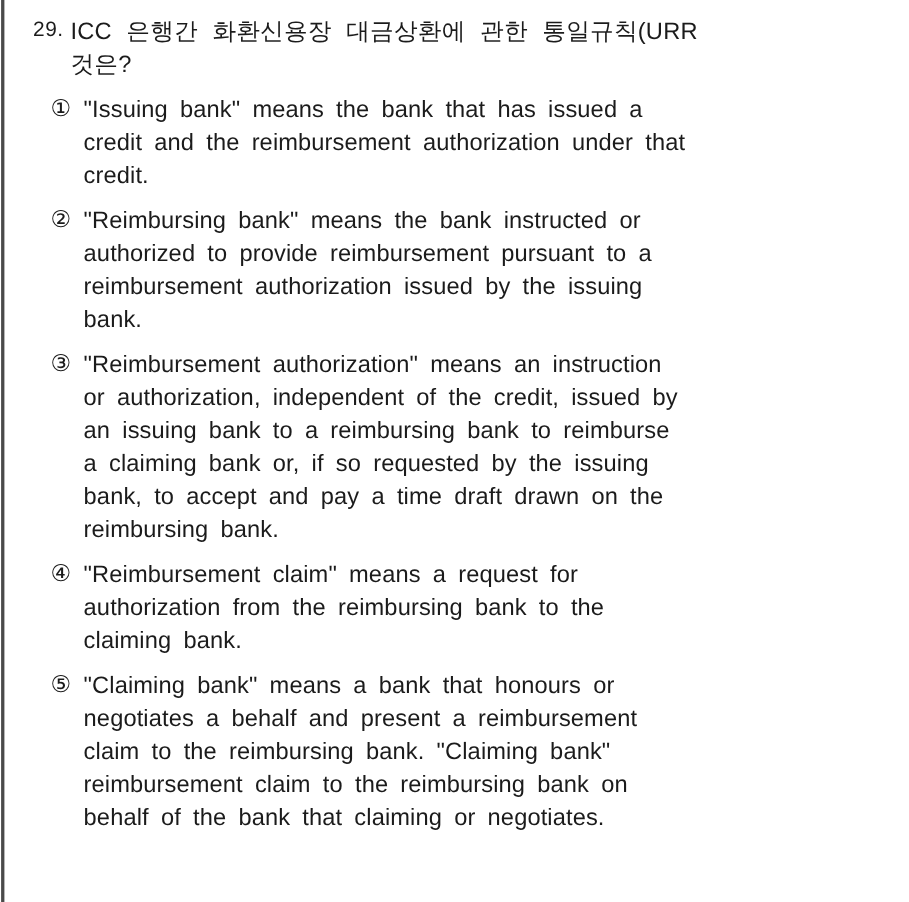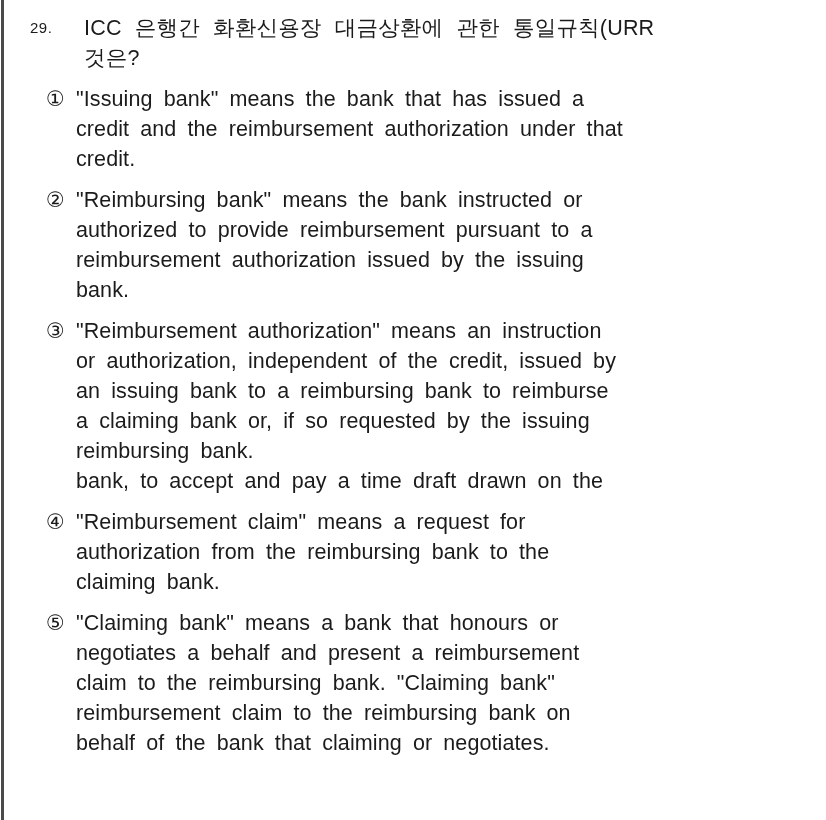--- a/index.html
+++ b/index.html
@@ -32,28 +32,27 @@
     box-sizing: border-box;
   }
   .question-block {
     display: flex;
     align-items: flex-start;
     margin-bottom: 11px;
   }
   .q-number {
     flex: none;
     width: 34px;
-    font-size: 15px;
+    font-size: 19px;
     line-height: 30px;
     letter-spacing: 0.5px;
   }
   .q-text {
     flex: 1;
     min-width: 0;
-    margin-left: 20px;
   }
   .q-text .text-line {
     font-size: 21.5px;
     line-height: 30px;
     word-spacing: 7px;
     letter-spacing: 0.2px;
     white-space: nowrap;
   }
   .options-list {
     padding-left: 16px;
@@ -116,22 +115,22 @@
         </div>
   </div>
 
   <div class="option-block">
     <div class="opt-number">③</div>
     <div class="opt-text">
           <div class="text-line">"Reimbursement authorization" means an instruction</div>
           <div class="text-line">or authorization, independent of the credit, issued by</div>
           <div class="text-line">an issuing bank to a reimbursing bank to reimburse</div>
           <div class="text-line">a claiming bank or, if so requested by the issuing</div>
+          <div class="text-line">bank, to accept and pay a time draft drawn on the</div>
           <div class="text-line">reimbursing bank.</div>
-          <div class="text-line">bank, to accept and pay a time draft drawn on the</div>
         </div>
   </div>
 
   <div class="option-block">
     <div class="opt-number">④</div>
     <div class="opt-text">
           <div class="text-line">"Reimbursement claim" means a request for</div>
           <div class="text-line">authorization from the reimbursing bank to the</div>
           <div class="text-line">claiming bank.</div>
         </div>

